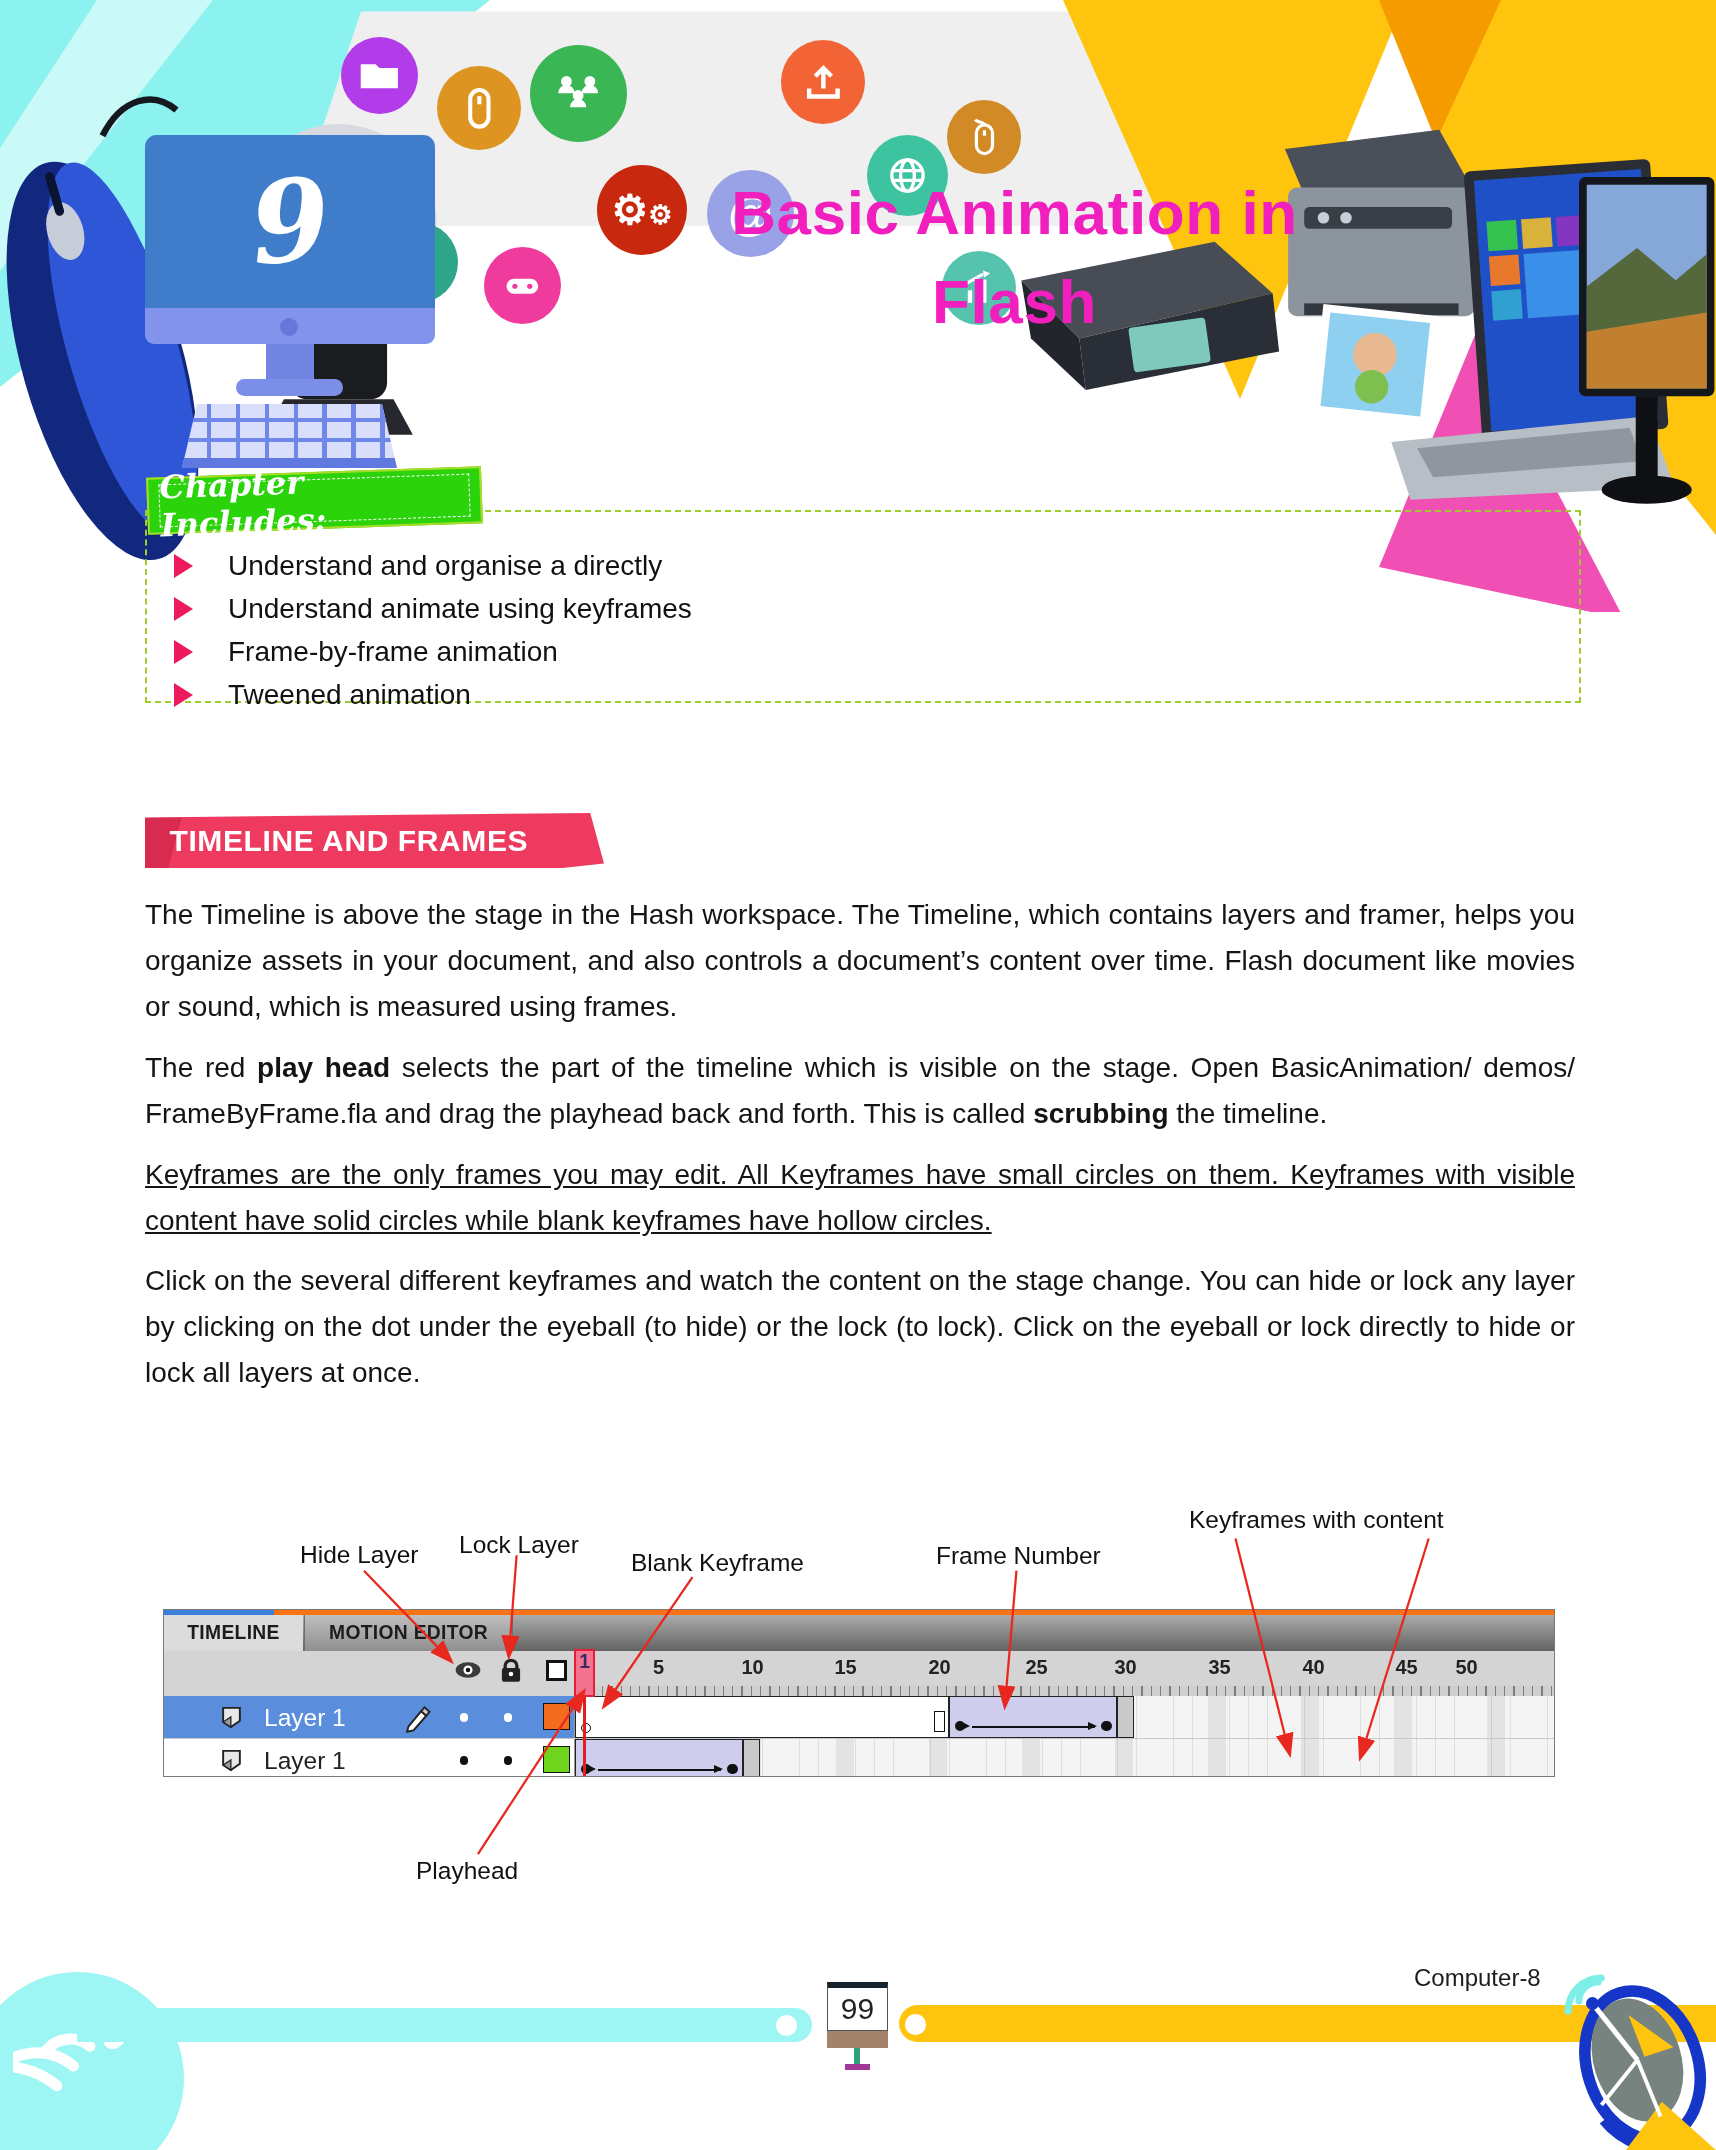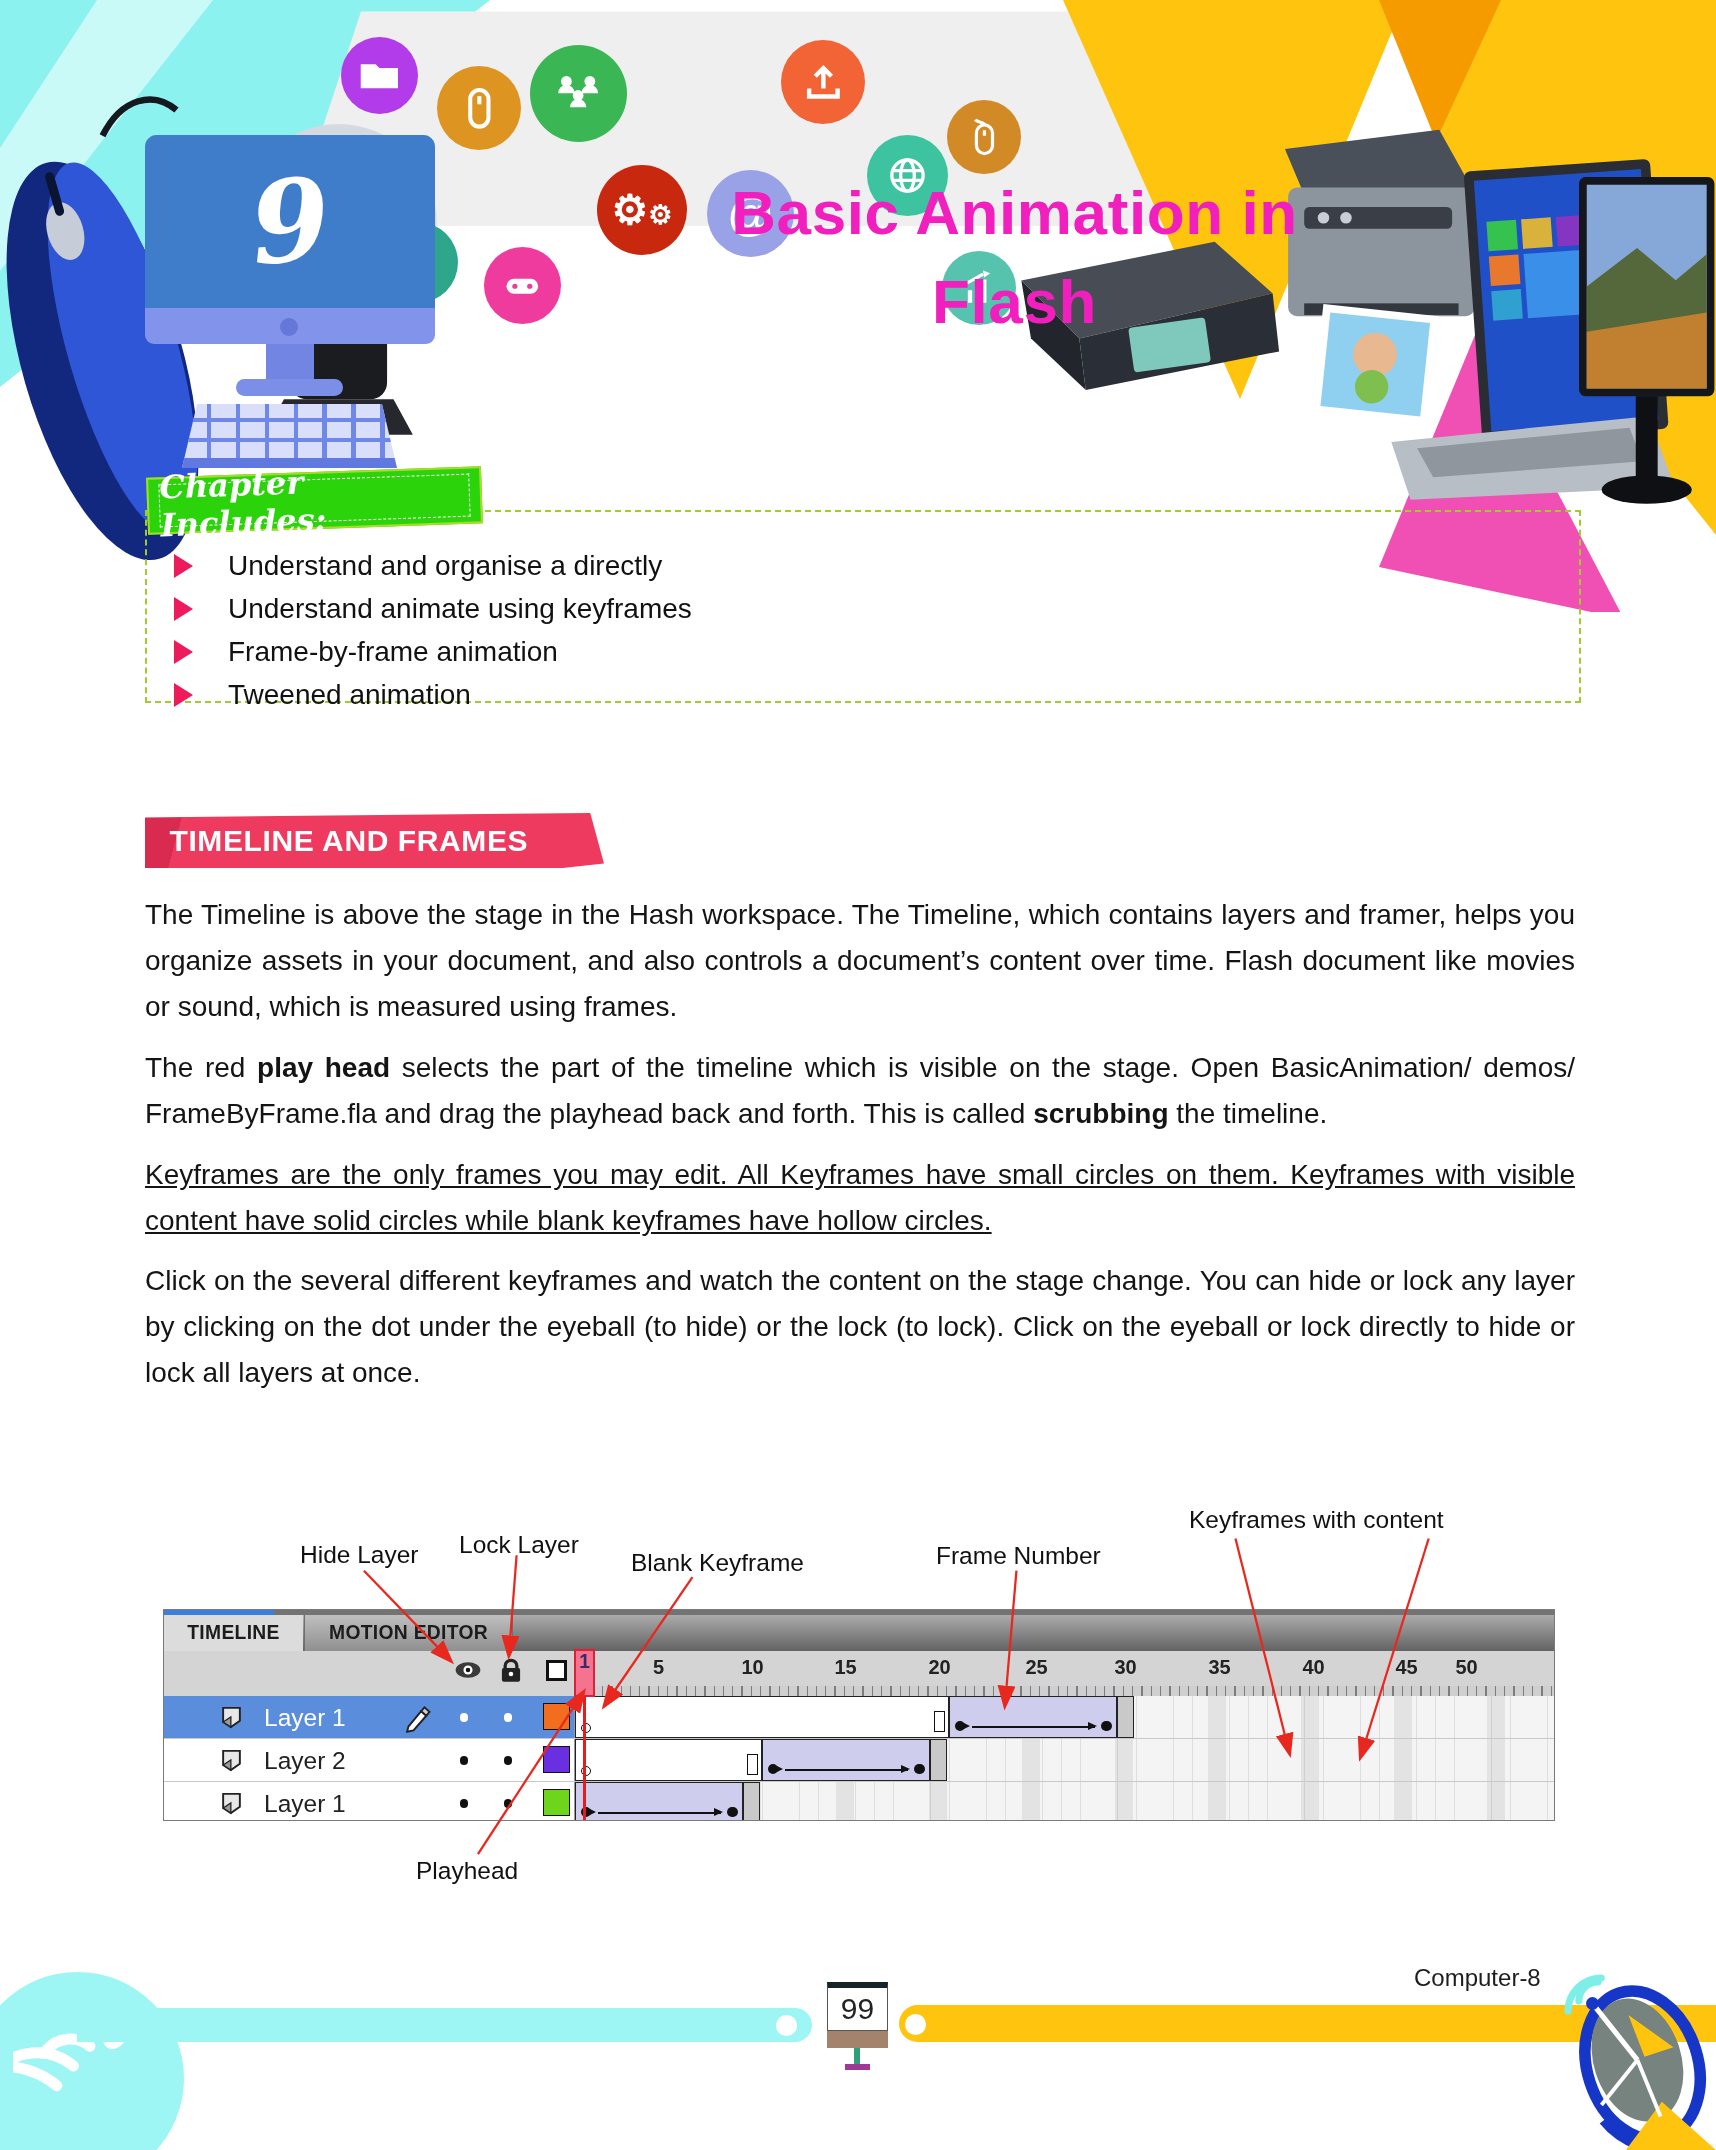--- a/index.html
+++ b/index.html
@@ -61,22 +61,22 @@
             display:flex; align-items:center; padding-left:24.5px;
             color:#fff; font-size:30px; font-weight:bold; letter-spacing:0.6px; }
   .para { left:145px; width:1430px; font-size:28px; line-height:46px; text-align:justify; color:#141414; }
   .p1 { top:892px; } .p2 { top:1045px; } .p3 { top:1152px;text-decoration:underline; } .p4 { top:1258px; }
   .b  { font-weight:bold; }
 
   
   .fig { left:0; top:1501px; width:1716px; height:419px; }
   .fig-label { position:absolute; font-size:24.5px; color:#111; white-space:nowrap; }
 
-  .panel { position:absolute; left:163px; top:108px; width:1392px; height:212px;
-           background:#737373; border:1.3px solid #7a7a7a; overflow:hidden; }
+  .panel { position:absolute; left:163px; top:108px; width:1392px; height:168px;
+           background:#f97316; border:1.3px solid #7a7a7a; overflow:hidden; }
   .bluesliver { left:0; top:0; width:110px; height:4.5px; background:#3B7EDB; }
   .tabbar { left:0; top:4.5px; width:1392px; height:36px; background:linear-gradient(#ABABAB,#636363); }
   .tab { position:absolute; top:0; height:36px; display:flex; align-items:center; justify-content:center;
          font-size:19.3px; font-weight:bold; color:#1c1c1c; letter-spacing:0.3px; }
   .tab-tl { left:0; width:139px; background:#DCDCDC; }
   .tab-me { left:140px; width:209px; background:linear-gradient(#BFBFBF,#8F8F8F); border-left:1.3px solid #6f6f6f; border-right:1.3px solid #6f6f6f; }
 
   .hdr-row { left:0; top:41px; width:1392px; height:46px; background:#D4D4D4; border-bottom:0.6px solid #999; }
   .sicon { position:absolute; top:6.4px; width:30px; height:26px; }
   .sq-icon { position:absolute; top:9px; left:382px; width:20.6px; height:20.6px; background:#fff; border:3.2px solid #111; }
@@ -407,44 +407,20 @@
             </div>
             <div class="span-tween" style="left:374px;width:168px">
               <span class="kf-dot" style="left:4.5px"></span>
               <span class="tw-line"></span>
               <span class="kf-dot" style="right:4.5px"></span>
             </div>
             <div class="span-cap" style="left:542px;width:17.4px"></div>
           </div>
         </div>
 
-        <div class="lrow">
-          <div class="namecell">
-            <svg class="pageicon" width="27" height="27" viewBox="0 0 42 42">
-              <path d="M8 6 L34 6 L34 26 L20 36 L8 28 Z" fill="#E8E8E8" stroke="#222" stroke-width="3"></path>
-              <path d="M8 28 L20 20 L20 36 Z" fill="#9a9a9a" stroke="#222" stroke-width="2"></path>
-              </svg>
-            <span class="lname">Layer 2</span>
-            <span class="statusdot" style="left:296px"></span>
-            <span class="statusdot" style="left:340px"></span>
-            <span class="swatch" style="background-color: rgb(106, 47, 224);"></span>
-          </div>
-          <div class="framecell">
-            <div class="span-empty" style="left:0;width:187px">
-              <span class="kf-hollow"></span>
-              <span class="blank-marker" style="left:171px"></span>
-            </div>
-            <div class="span-tween" style="left:187px;width:168px">
-              <span class="kf-dot" style="left:4.5px"></span>
-              <span class="tw-line"></span>
-              <span class="kf-dot" style="right:4.5px"></span>
-            </div>
-            <div class="span-cap" style="left:355px;width:17.4px"></div>
-          </div>
-        </div>
 
         <div class="lrow">
           <div class="namecell">
             <svg class="pageicon" width="27" height="27" viewBox="0 0 42 42">
               <path d="M8 6 L34 6 L34 26 L20 36 L8 28 Z" fill="#E8E8E8" stroke="#222" stroke-width="3"></path>
               <path d="M8 28 L20 20 L20 36 Z" fill="#9a9a9a" stroke="#222" stroke-width="2"></path>
               </svg>
             <span class="lname">Layer 1</span>
             <span class="statusdot" style="left:296px"></span>
             <span class="statusdot" style="left:340px"></span>

